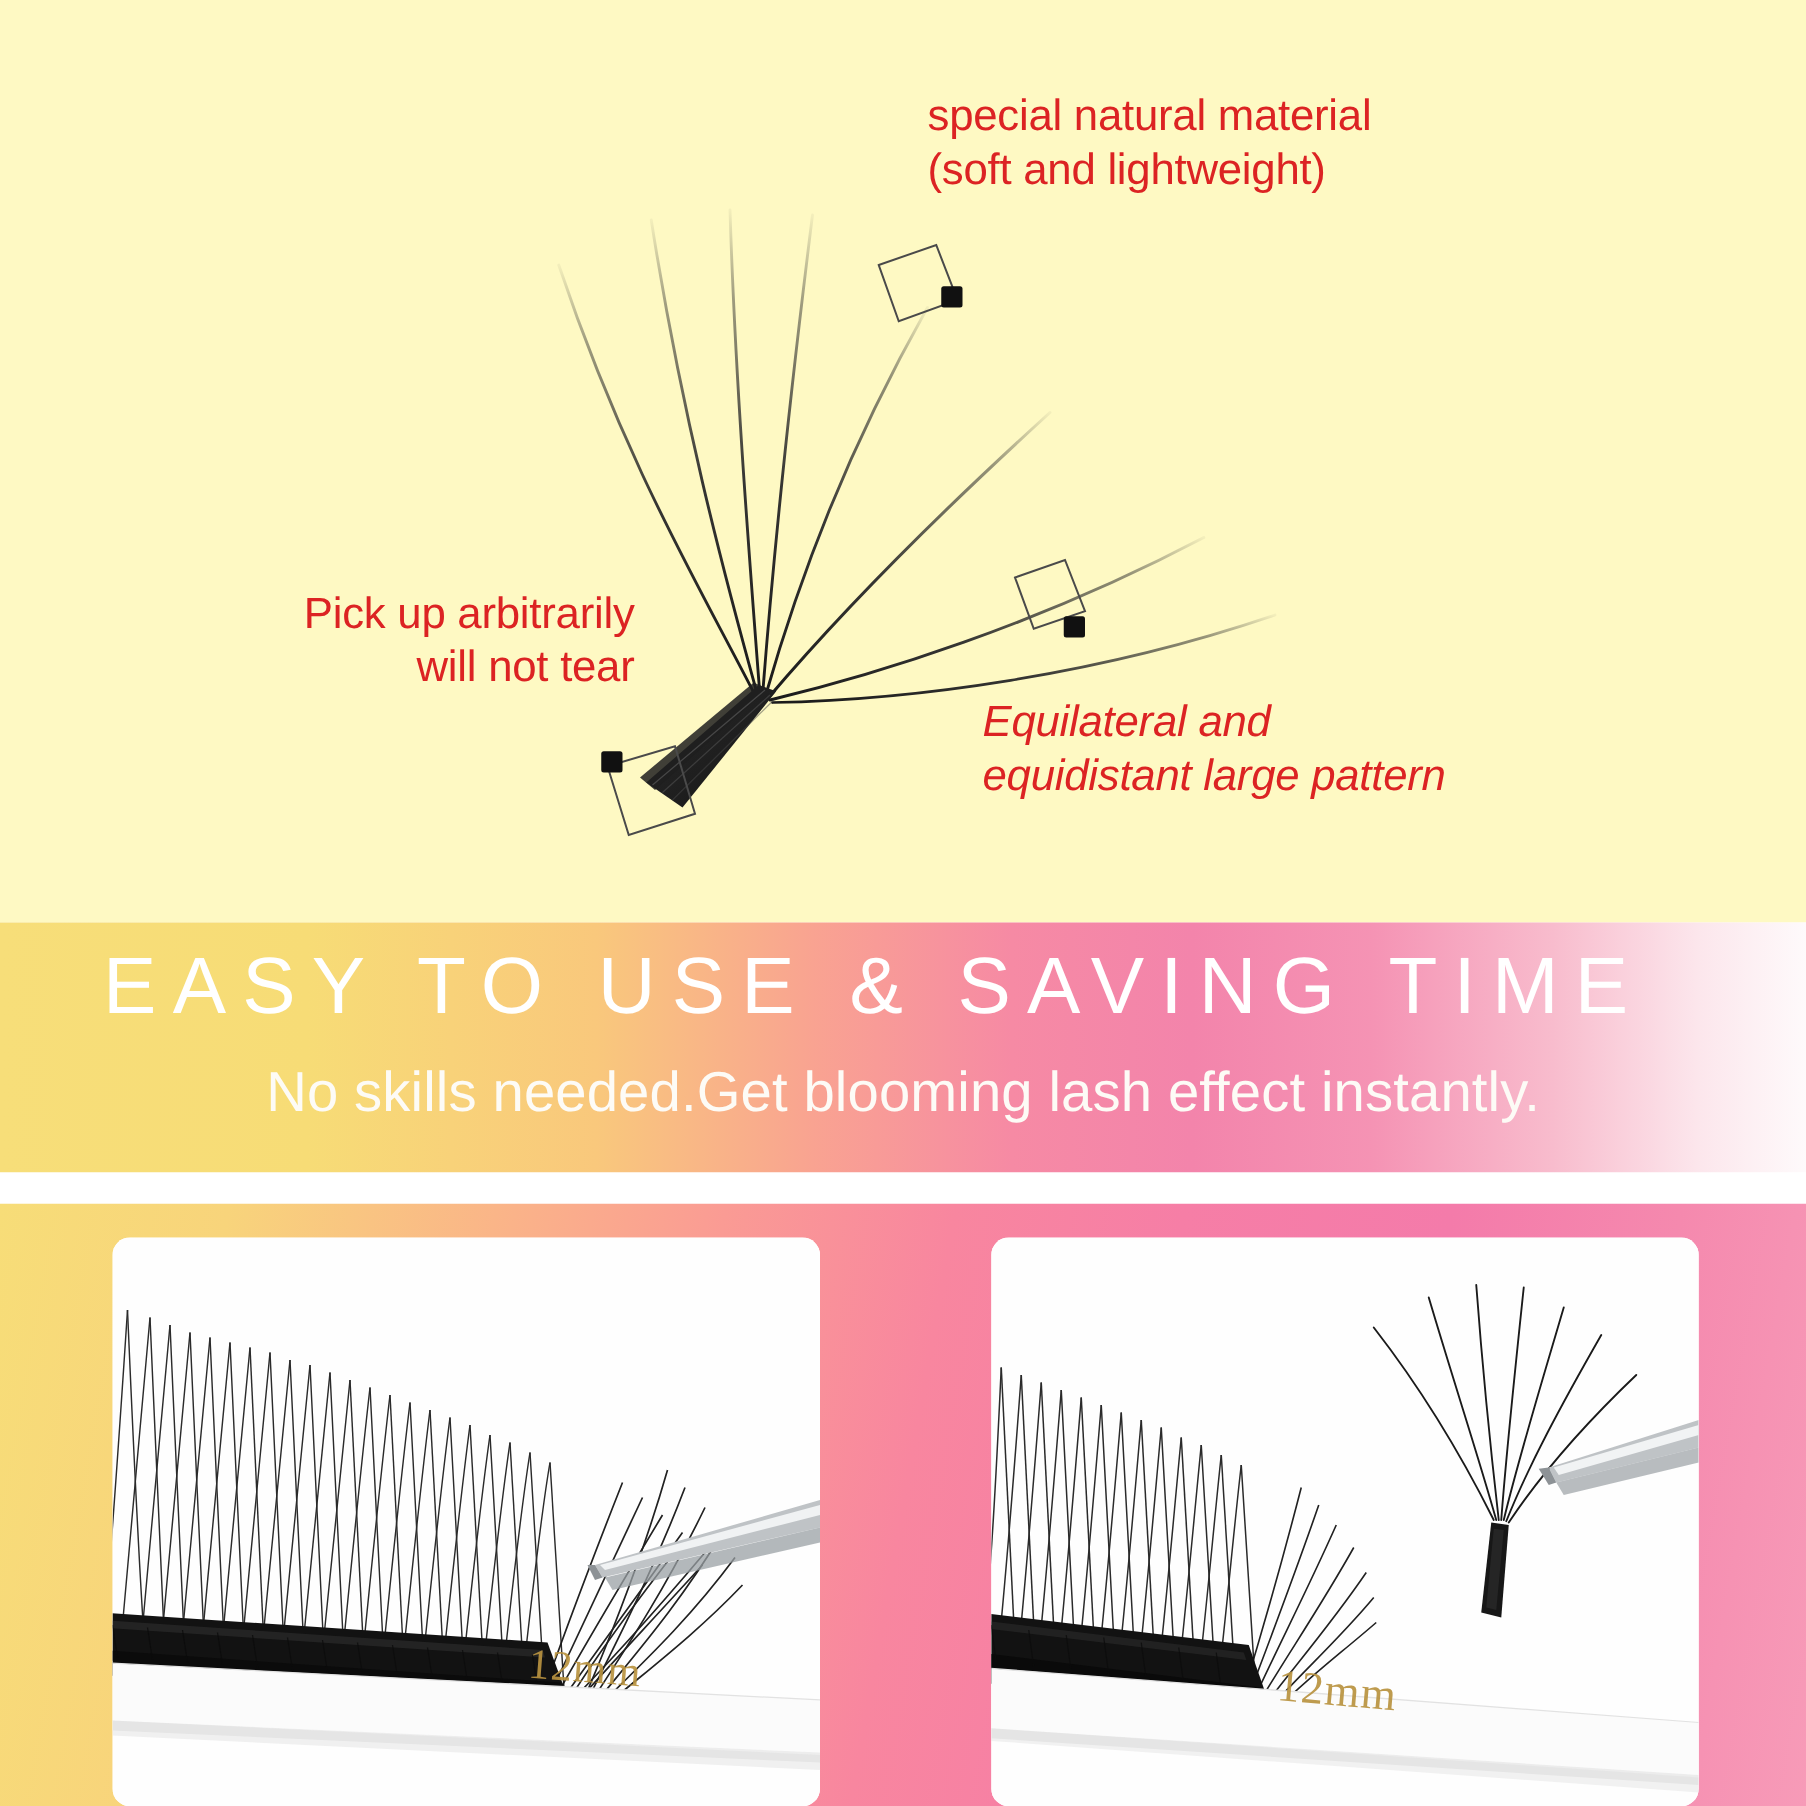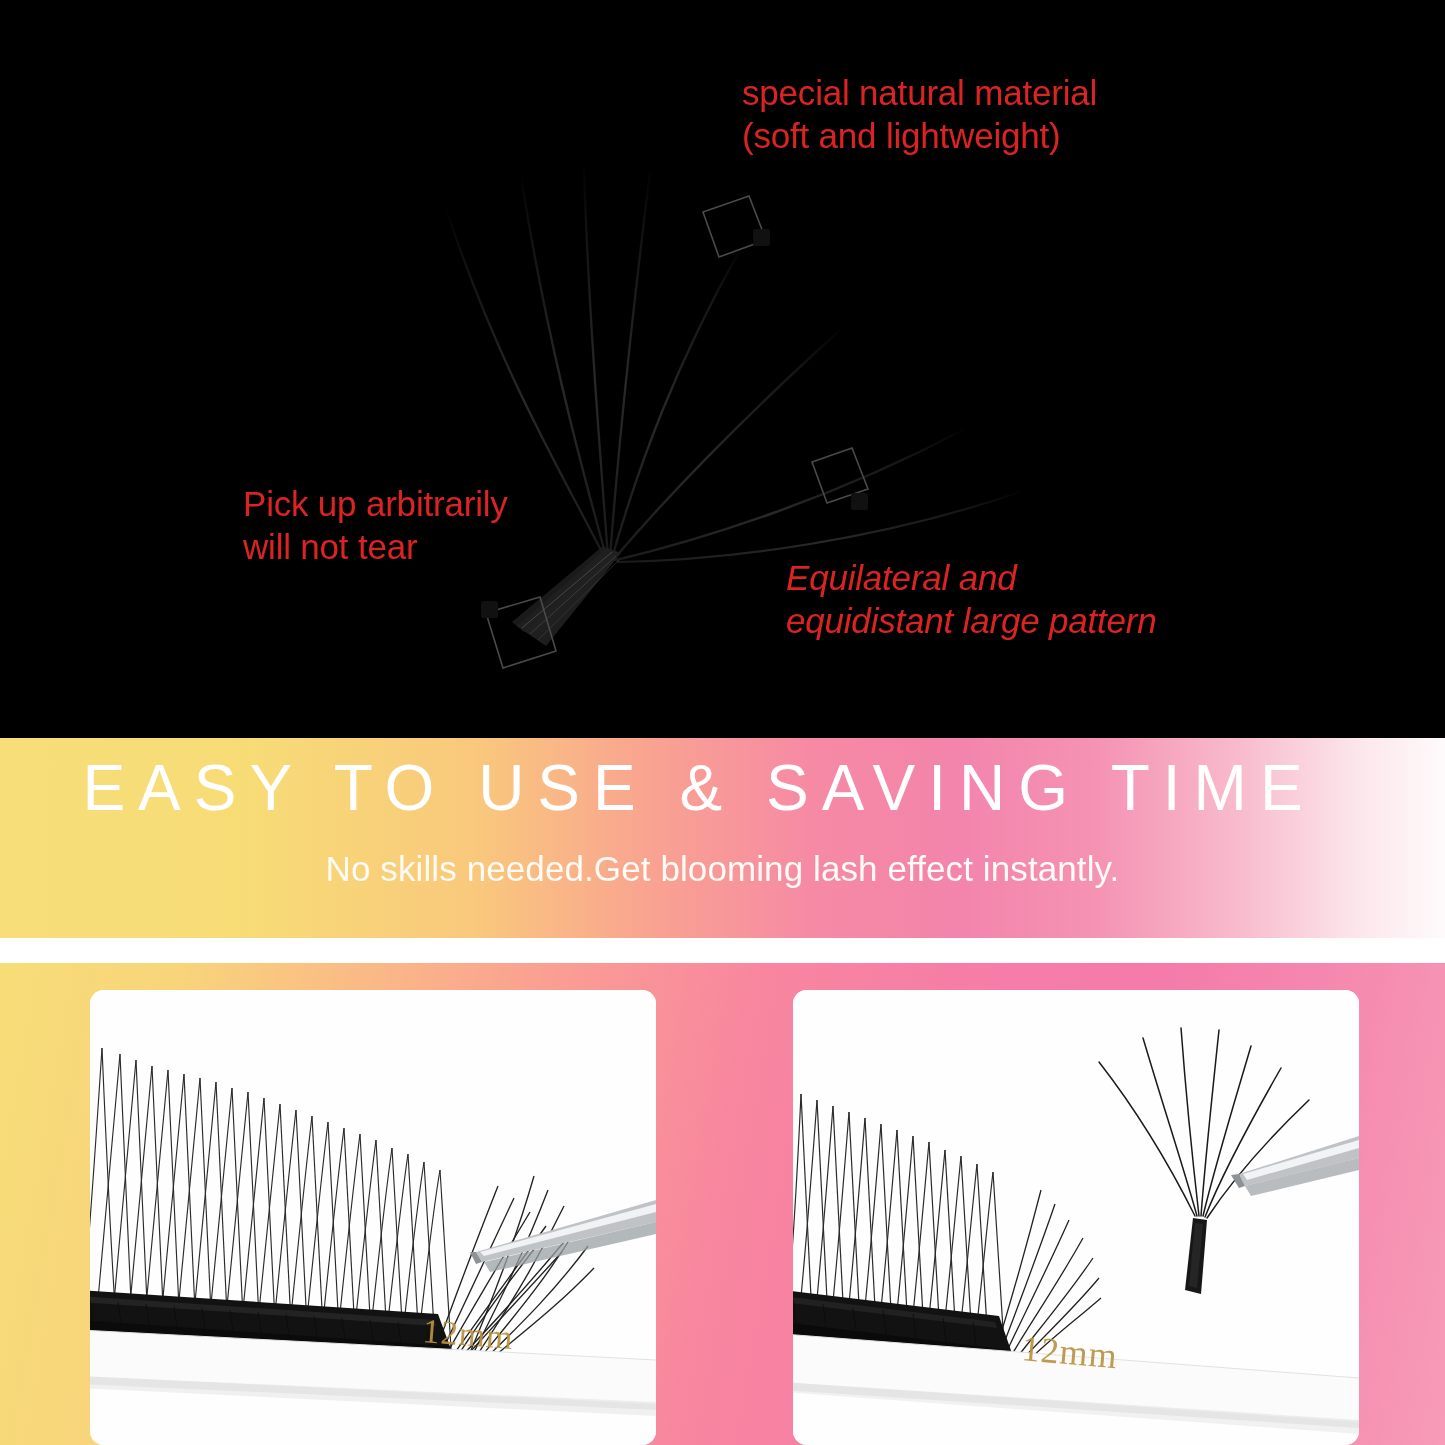--- a/index.html
+++ b/index.html
@@ -16,21 +16,21 @@
     position: relative;
   }
 
   
   .top-section {
     position: absolute;
     left: 0;
     top: 0;
     width: 1445px;
     height: 738px;
-    background: #000000;
+    background: #fef9c3;
     overflow: hidden;
   }
 
   .diagram-svg {
     position: absolute;
     left: 0;
     top: 0;
     width: 1445px;
     height: 738px;
   }
@@ -45,22 +45,22 @@
     white-space: pre-line;
     letter-spacing: -0.2px;
   }
   .callout-material {
     left: 742px;
     top: 72px;
     text-align: left;
   }
   .callout-pick {
     left: 243px;
-    top: 483px;
-    text-align: left;
+    top: 470px;
+    text-align: right;
   }
   .callout-equilateral {
     left: 786px;
     top: 557px;
     text-align: left;
     font-style: italic;
   }
 
   
   .banner {
@@ -98,21 +98,21 @@
     white-space: nowrap;
   }
   .banner-subtitle {
     position: absolute;
     left: 0;
     top: 113px;
     width: 1445px;
     text-align: center;
     color: #FDFBF6;
     font-family: "Liberation Sans", sans-serif;
-    font-size: 35px;
+    font-size: 45px;
     font-weight: 400;
     letter-spacing: 0.1px;
     line-height: 1;
     white-space: nowrap;
   }
 
   
   .gap-strip {
     position: absolute;
     left: 0;

